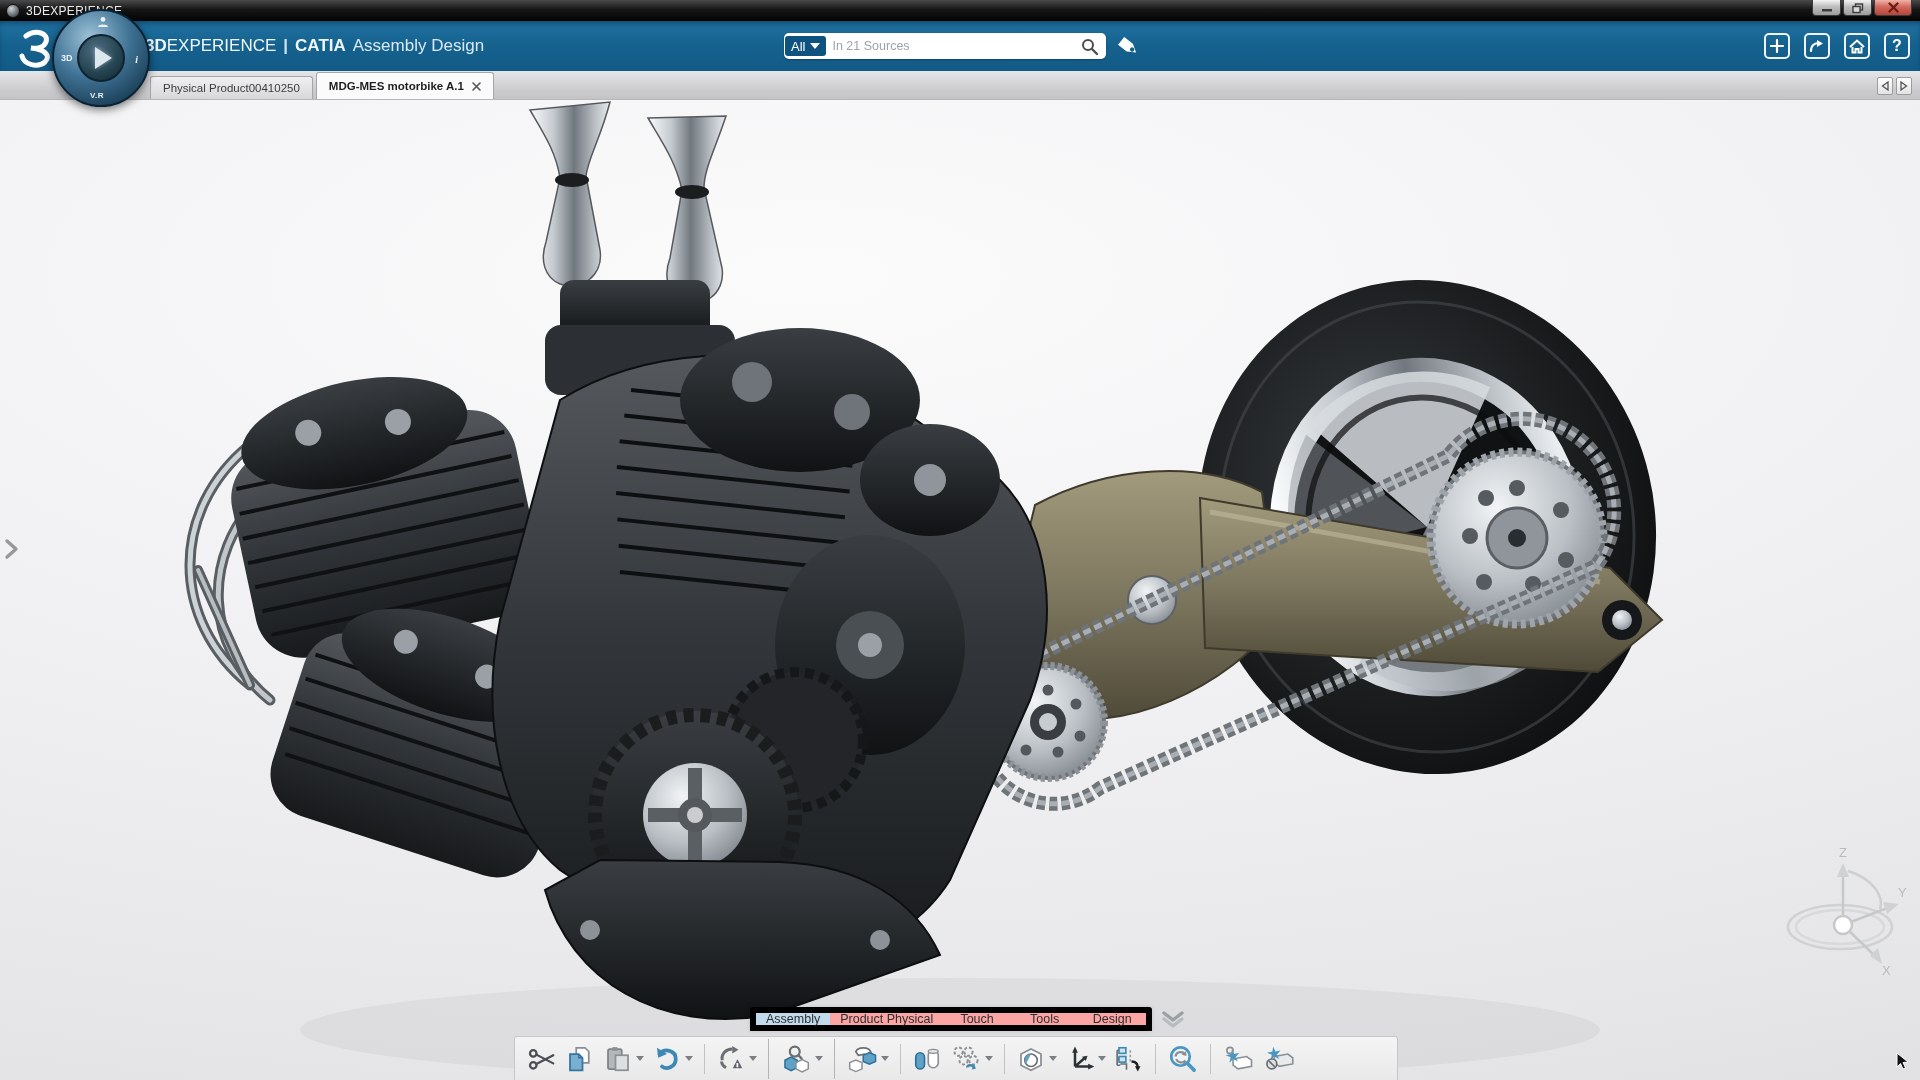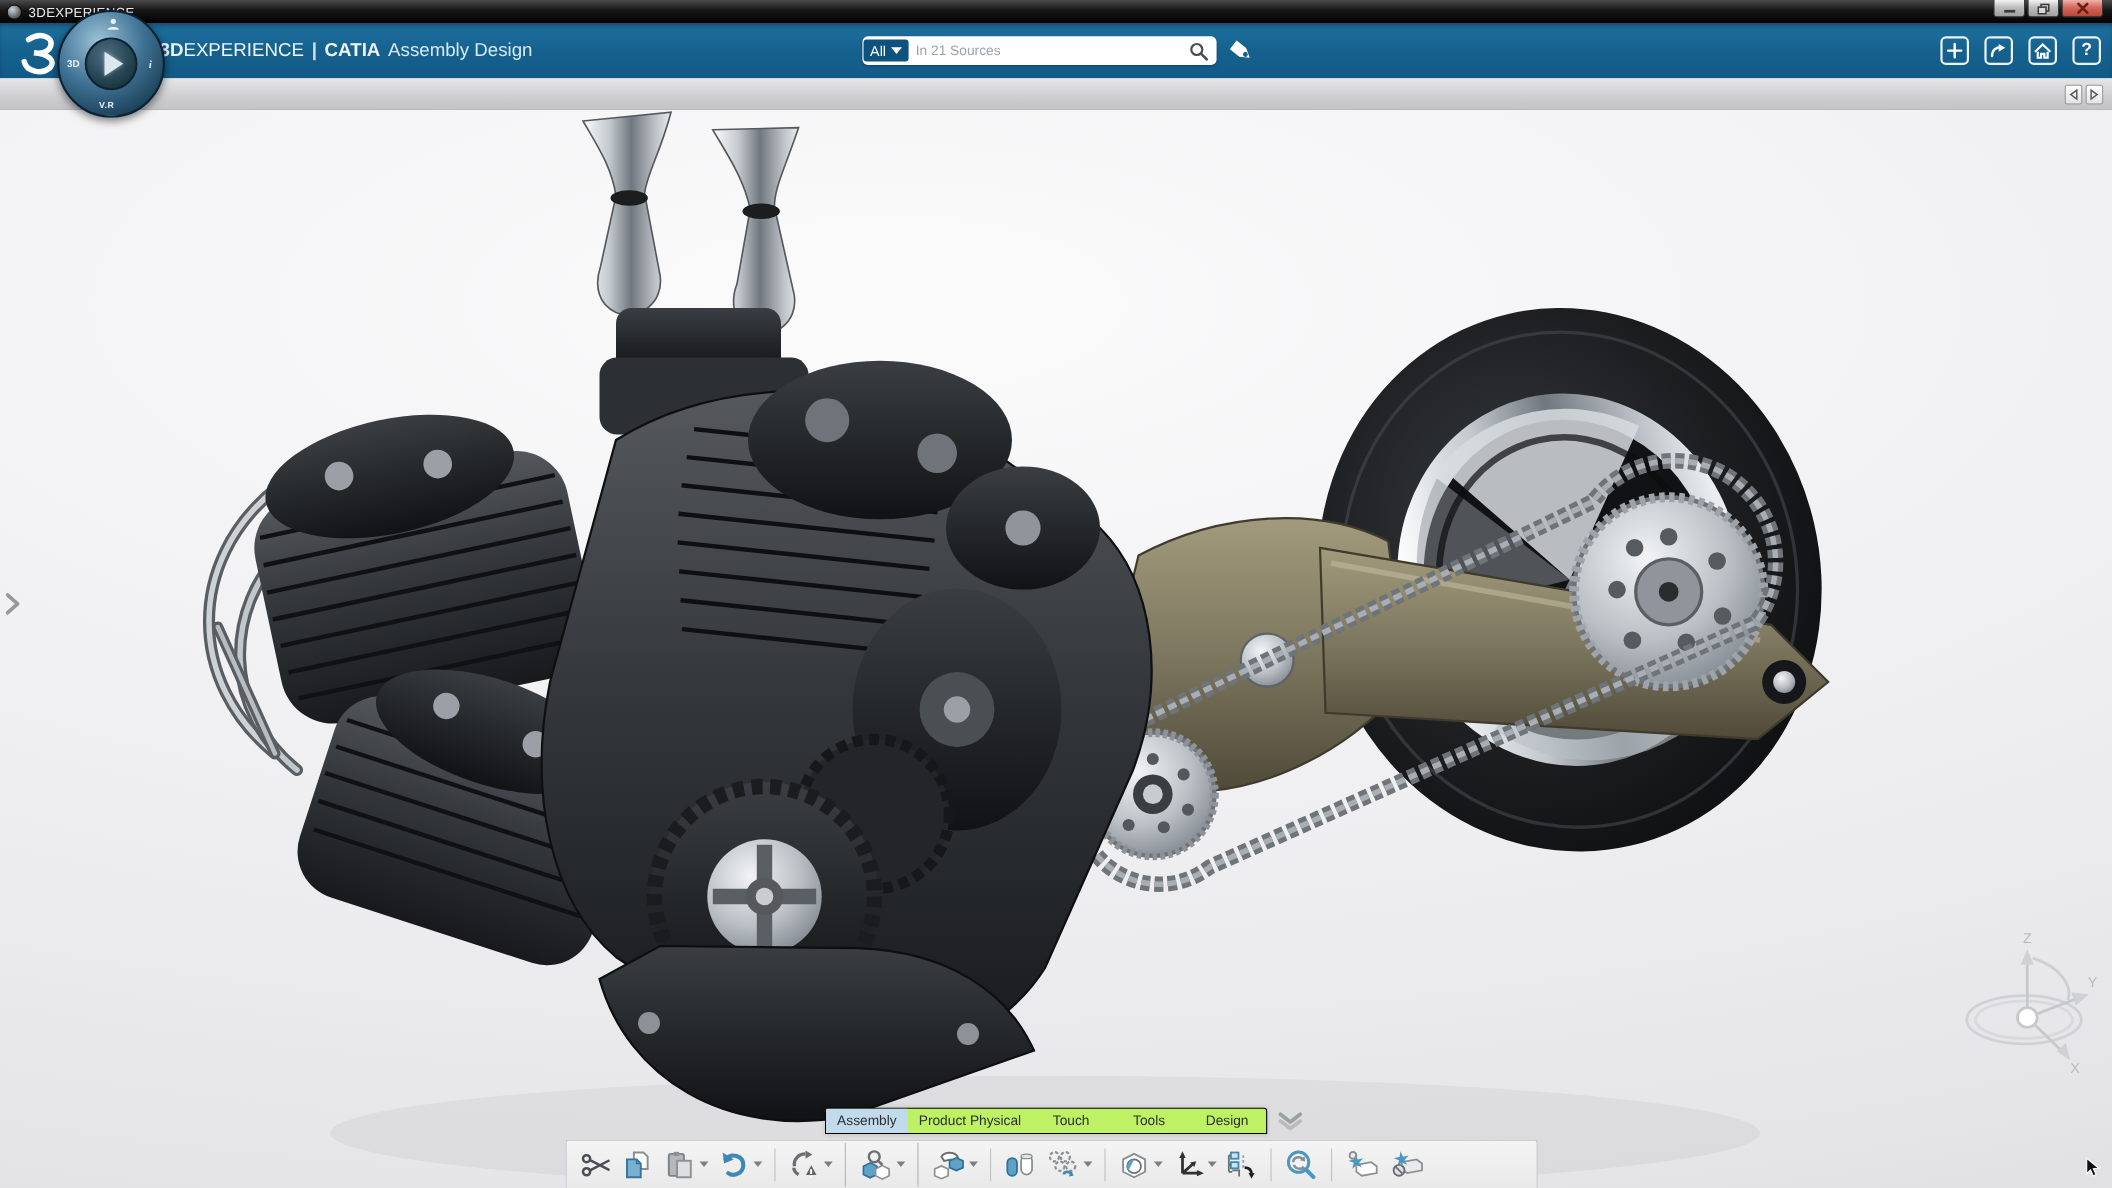--- a/index.html
+++ b/index.html
@@ -71,22 +71,22 @@
     border-radius:2px;display:flex;align-items:center;justify-content:center;cursor:pointer}
 
   
   .viewport{position:absolute;left:0;top:100px;width:1920px;height:980px;
     background:radial-gradient(130% 95% at 42% 18%,#fbfbfc 0%,#f1f1f3 45%,#e6e6e9 85%,#e0e0e3 100%)}
   .leftexpander{position:absolute;left:4px;top:438px;cursor:pointer}
   .triad{position:absolute;right:12px;bottom:105px}
   .cursor{position:absolute;right:10px;bottom:10px}
 
   
-  .actionstrip{position:absolute;left:750px;top:1007px;width:402px;height:24px;background:#bef264;
-    border:1px solid #000000;border-radius:3px 3px 0 0;display:flex;z-index:15;box-shadow:0 0 4px rgba(0,0,0,.12)}
+  .actionstrip{position:absolute;left:750px;top:1007px;width:402px;height:24px;background:#fca5a5;
+    border:6px solid #000000;border-radius:3px 3px 0 0;display:flex;z-index:15;box-shadow:0 0 4px rgba(0,0,0,.12)}
   .atab{flex:1;display:flex;align-items:center;justify-content:center;font-size:12.5px;color:#2e2e30;
     cursor:pointer;white-space:nowrap;padding:0 10px}
   .atab.selected{background:#c2dbec}
   .strip-chevron{position:absolute;left:1160px;top:1010px;cursor:pointer}
 
   .toolbar{position:absolute;left:514px;top:1036px;width:884px;height:44px;
     background:linear-gradient(180deg,#f4f4f4,#e9e9ea);border:1px solid #c7c7ca;border-bottom:none;
     border-radius:3px 3px 0 0;display:flex;align-items:center;padding:0 8px;z-index:15}
   .tbtn{display:flex;align-items:center;padding:2px 4px;border-radius:3px;cursor:pointer}
   .tbtn svg{display:block}
@@ -184,20 +184,31 @@
   <span class="q q3d">3D</span>
   <span class="q qvr">V.R</span>
   <span class="q qi">i</span>
   <svg class="q qtop" width="12" height="12" viewBox="0 0 12 12">
     <circle cx="6" cy="3.4" r="2.4" fill="#e8f1f5"></circle>
       <path d="M1 11 C1 7.8 11 7.8 11 11 Z" fill="#e8f1f5"></path>
   </svg>
 </div>
 
 <div class="tabbar">
+  <div class="tabs">
+    <div class="doctab">
+      <span>Physical Product00410250</span>
+    </div>
+    <div class="doctab active">
+      <span>MDG-MES motorbike A.1</span>
+      <svg width="9" height="9" viewBox="0 0 9 9">
+        <path d="M1 1 L8 8 M8 1 L1 8" stroke="#555" stroke-width="1.6" stroke-linecap="round"></path>
+      </svg>
+    </div>
+  </div>
   <div class="tabscroll">
     <div class="sbtn">
       <svg width="8" height="10">
           <path d="M7 1 L1.5 5 L7 9 Z" fill="none" stroke="#555" stroke-width="1.3"></path>
         </svg>
     </div>
     <div class="sbtn">
       <svg width="8" height="10">
           <path d="M1 1 L6.5 5 L1 9 Z" fill="none" stroke="#555" stroke-width="1.3"></path>
         </svg>

